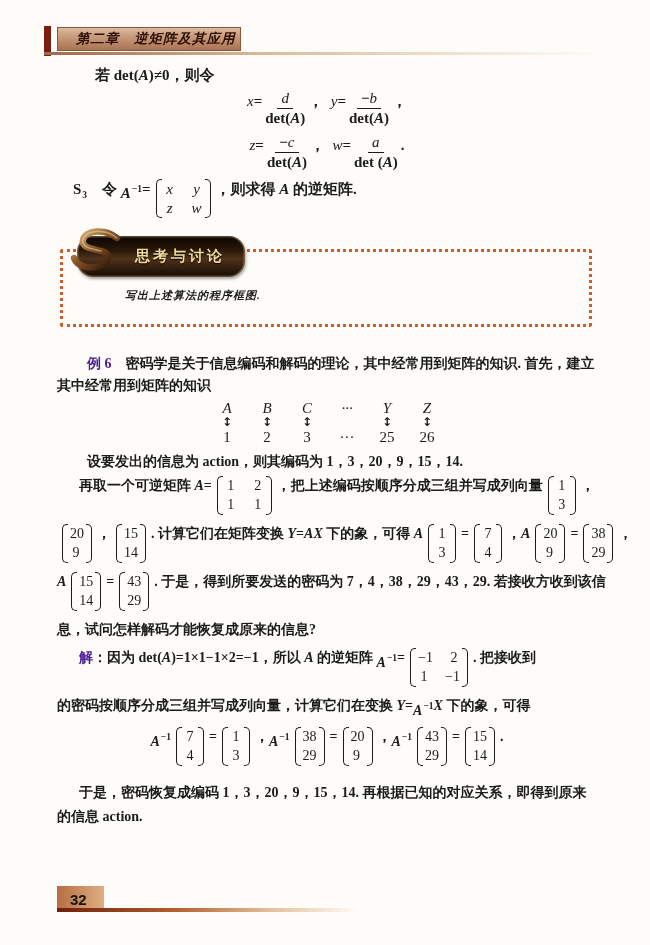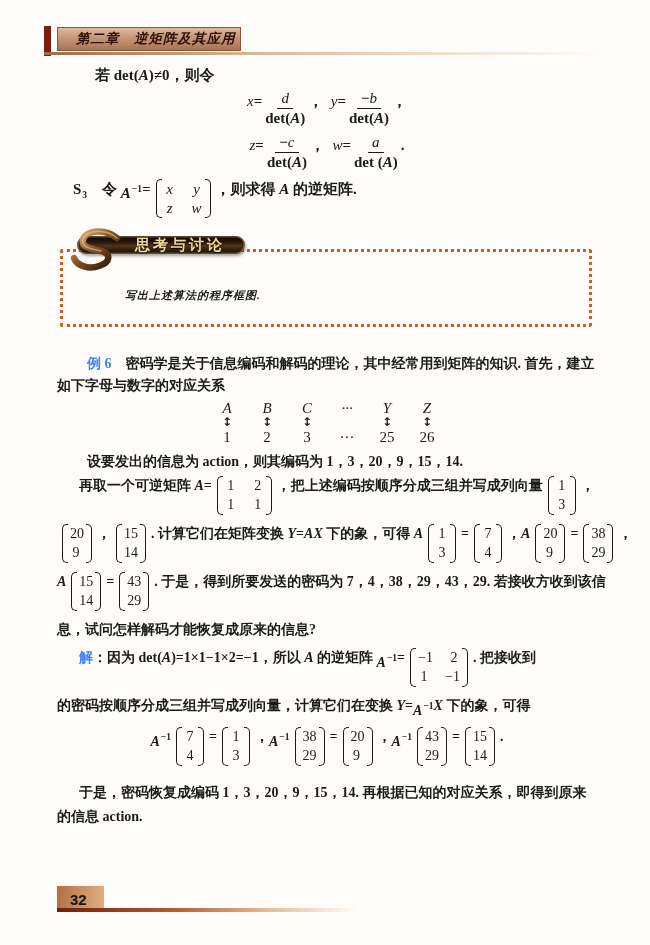--- a/index.html
+++ b/index.html
@@ -21,21 +21,21 @@
     font-weight:bold; font-style:italic; font-size:13.5px; color:#2d0f04; letter-spacing:1px;
   }
   .hdr-rule { position:absolute; left:44px; top:52px; width:556px; height:2.5px;
     background:linear-gradient(to right,#a06a48,#d9bb9c 40%,#efe3d4 75%,rgba(255,255,255,0)); }
   
   .content { position:absolute; left:57px; top:64px; width:540px; font-size:14px; }
   .line { display:flex; align-items:flex-start; white-space:pre; line-height:22px; min-height:22px; }
   .sg-tx { font-weight:bold; }
   .sg-it { font-style:italic; font-weight:normal; }
   .sg-bi { font-style:italic; font-weight:bold; }
-  .sg-rd { font-weight:bold; color:#3b82f6; }
+  .sg-rd { font-weight:bold; color:#4c1d95; }
   .sg-sup { font-size:9.5px; font-style:normal; vertical-align:6px; margin-left:1px; font-weight:bold; }
   .sg-sub { font-size:9.5px; font-style:normal; vertical-align:-4px; margin-left:1px; font-weight:bold; }
   
   .frac { display:inline-flex; flex-direction:column; align-items:center; margin:0 3px; line-height:17px; }
   .num { padding:0 4px 1px; border-bottom:1.4px solid #1b1b1b; }
   .den { padding-top:1px; }
   
   .mat { display:inline-flex; align-items:center; position:relative; margin:0 5px; padding:2px 8px; }
   .mat::before { content:""; position:absolute; left:0; top:1px; bottom:1px; width:5px;
     border:1.5px solid #1b1b1b; border-right:none; border-radius:5px 0 0 5px; }
@@ -45,21 +45,21 @@
   .mat-row { display:flex; justify-content:space-between; column-gap:15px; }
   .mat-cell { min-width:12px; text-align:center; line-height:18px; font-weight:normal; }
   .mat-it .mat-cell { font-style:italic; }
   
   .ln-cond { margin-left:38px; font-size:15px; }
   .ln-eq   { justify-content:center; margin-top:4px; min-height:40px; font-size:15px; }
   .ln-step { margin-left:16px; margin-top:4px; min-height:46px; font-size:15px; }
   
   .disc-box { position:relative; margin:25px 0 0 3px; width:532px; height:78px;
     border:3px dotted #cf5c2a; border-radius:3px; }
-  .badge { position:absolute; left:14px; top:-16px; height:18px; padding:0 20px 0 58px;
+  .badge { position:absolute; left:14px; top:-16px; height:41px; padding:0 20px 0 58px;
     display:flex; align-items:center; border-radius:16px;
     background:linear-gradient(180deg,#0a0502 0%,#2a1708 35%,#50331a 55%,#140b04 100%);
     box-shadow:inset 0 0 0 1.5px rgba(225,195,135,.35), 1px 2px 3px rgba(0,0,0,.35);
   }
   .badge-label { font-family:"Liberation Sans","DejaVu Sans",sans-serif; font-weight:bold;
     font-size:15px; letter-spacing:3px; color:#eed89a; text-shadow:0 1px 1px #000; }
   .swirl { position:absolute; left:-8px; top:-8px; }
   .disc-prompt { position:absolute; left:62px; top:36px; font-size:11px;
     font-style:italic; font-weight:bold; letter-spacing:1px; }
   
@@ -114,21 +114,21 @@
         </defs>
         <path d="M48 10 C36 0 16 2 14 12 C12 20 24 21 32 23 C42 25.5 42 34 30 38 C20 41.5 8 38 5 30" fill="none" stroke="url(#swg)" stroke-width="6.5" stroke-linecap="round"></path>
         <path d="M48 10 C36 0 16 2 14 12 C12 20 24 21 32 23" fill="none" stroke="#f3ddae" stroke-width="1.6" stroke-linecap="round" opacity="0.5"></path>
       </svg>
       <span class="badge-label">思考与讨论</span>
     </div>
     <div class="disc-prompt">写出上述算法的程序框图.</div>
   </div>
 
   <div class="line ln-ex1"><span class="sg-rd">例 6</span><span class="sg-tx">　密码学是关于信息编码和解码的理论，其中经常用到矩阵的知识. 首先，建立</span></div>
-  <div class="line"><span class="sg-tx">如下字母与数字的对应关系</span></div>
+  <div class="line"><span class="sg-tx">其中经常用到矩阵的知识</span></div>
 
   <div class="corr">
     <div class="corr-row corr-letters">
       <span class="corr-cell">A</span>
       <span class="corr-cell">B</span>
       <span class="corr-cell">C</span>
       <span class="corr-cell">···</span>
       <span class="corr-cell">Y</span>
       <span class="corr-cell">Z</span>
     </div>

